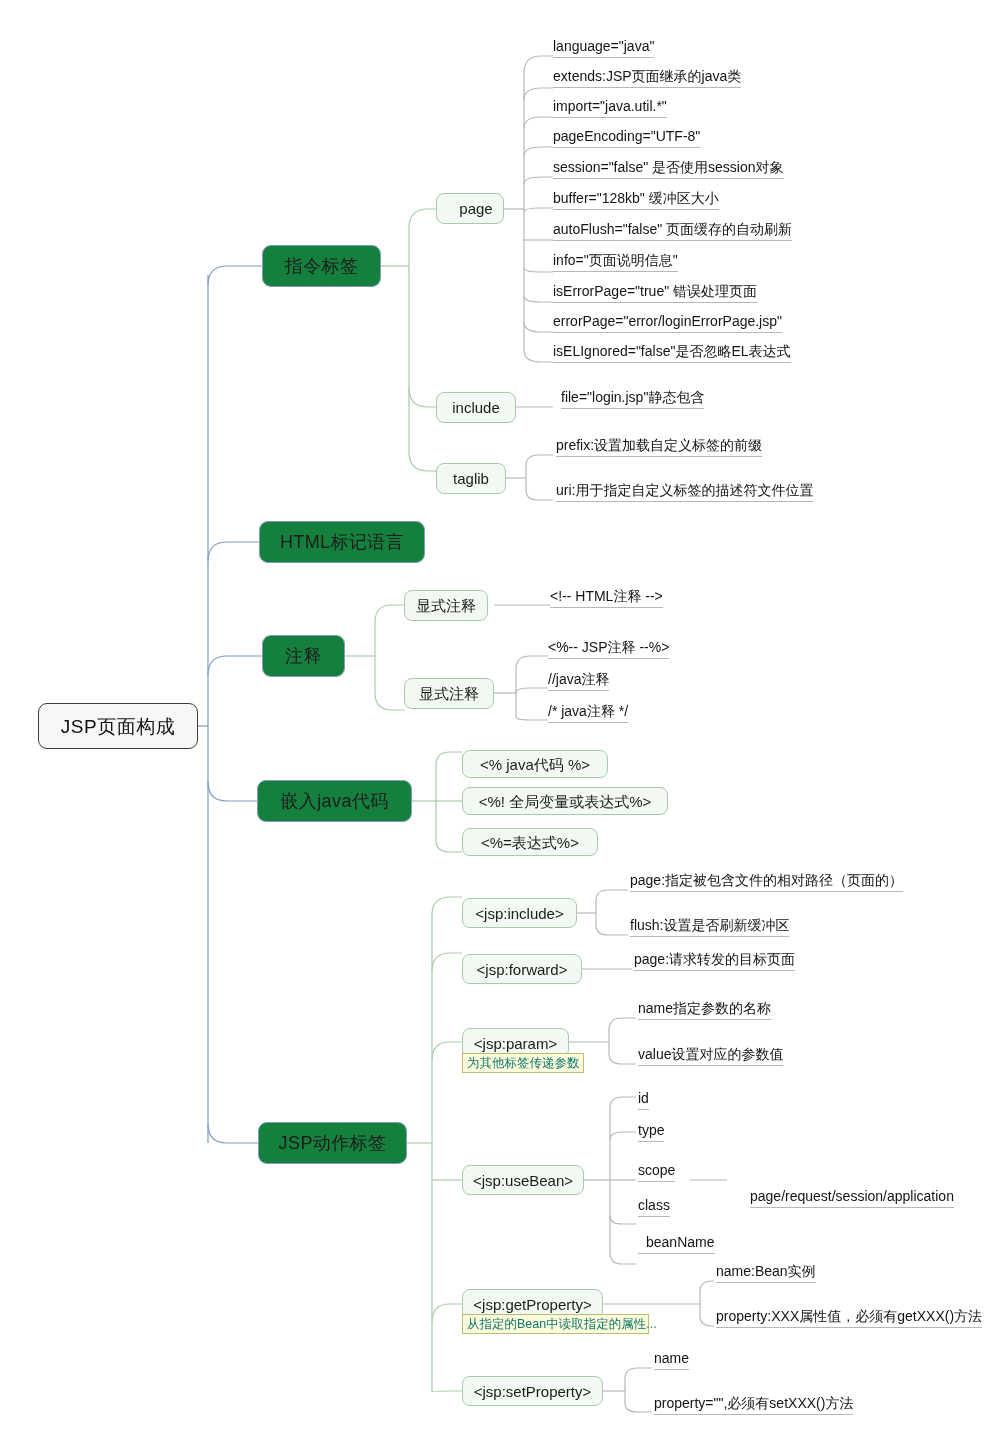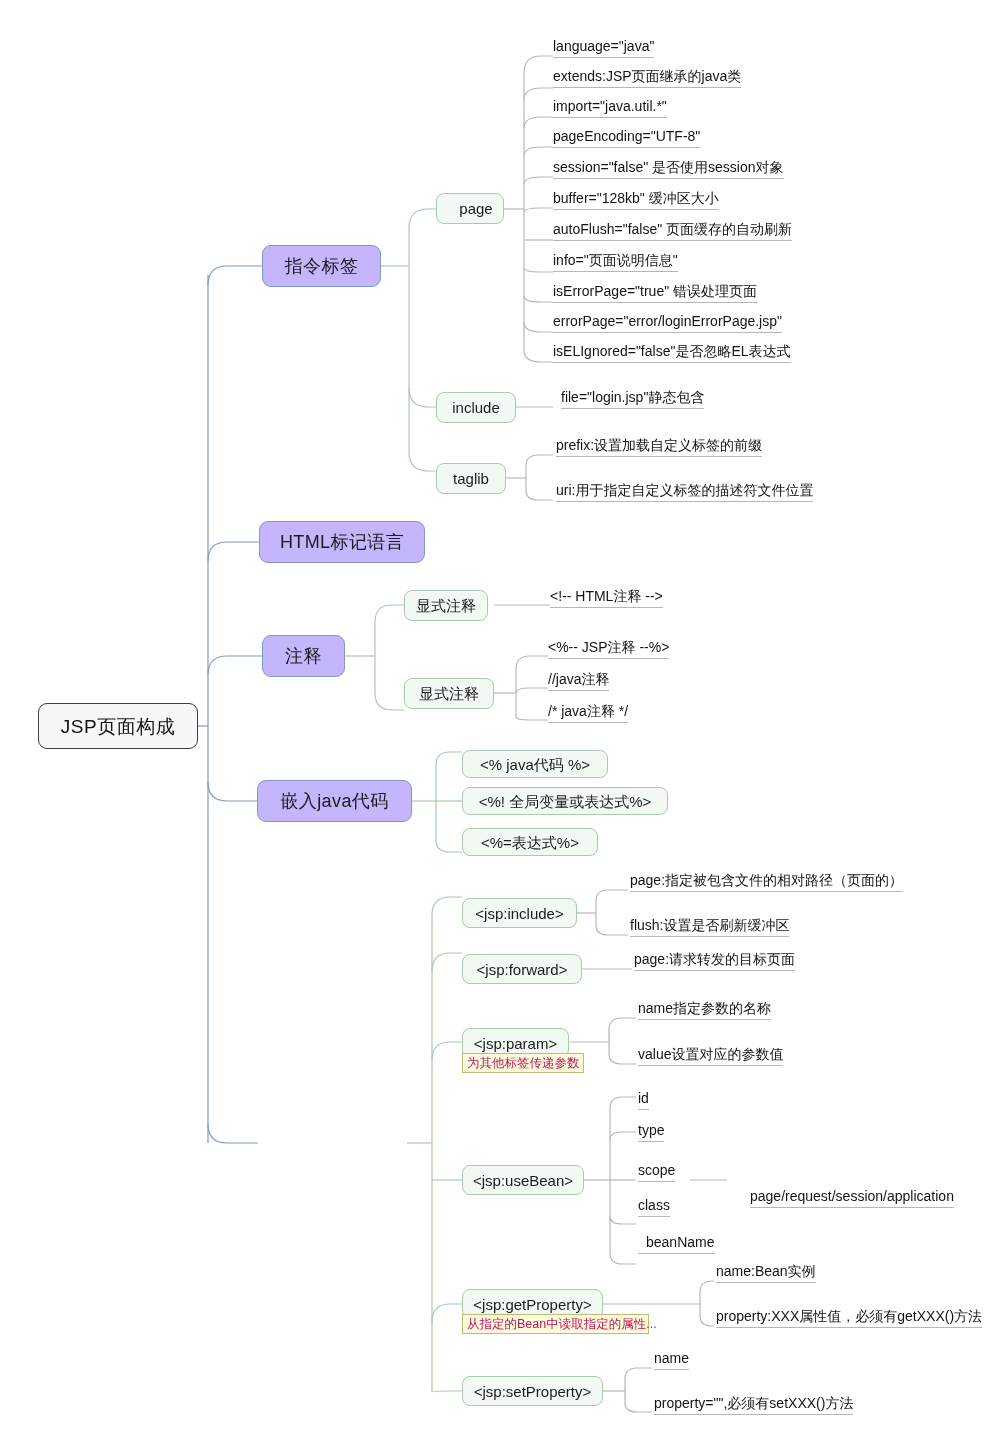--- a/index.html
+++ b/index.html
@@ -36,21 +36,21 @@
     background:#f7f7f7;
     border:1.3px solid #3d3d3d;
     border-radius:9px;
     font-size:19px;
     color:#111;
     letter-spacing:.5px;
     padding:0 14px;
   }
   
   .lvl1{
-    background:#c4b5fd;
+    background:#15803d;
     border:1.2px solid #7f9cc0;
     border-radius:9px;
     font-size:18px;
     color:#1c1c1c;
     letter-spacing:.4px;
     padding:0 12px;
   }
   
   .lvl2{
     background:#f2f8f2;
@@ -73,21 +73,21 @@
     display:flex;
     align-items:flex-end;
   }
   
   .note{
     position:absolute;
     box-sizing:border-box;
     background:#fbfbdc;
     border:1px solid #bdbd72;
     font-size:12.5px;
-    color:#be185d;
+    color:#0f766e;
     padding:2px 4px 2px 4px;
     white-space:nowrap;
     line-height:1.15;
   }
 </style>
 </head>
 <body>
 
 <div id="canvas">
 
@@ -291,20 +291,23 @@
   <div class="node lvl2" style="left:462px;top:750px;width:146px;height:28px;">
     <span>&lt;%  java代码 %&gt;</span>
   </div>
   <div class="node lvl2" style="left:462px;top:787px;width:206px;height:28px;">
     <span>&lt;%! 全局变量或表达式%&gt;</span>
   </div>
   <div class="node lvl2" style="left:462px;top:828px;width:136px;height:28px;">
     <span>&lt;%=表达式%&gt;</span>
   </div>
 
+  <div class="node lvl1" style="left:258px;top:1122px;width:149px;height:42px;">
+    <span>JSP动作标签</span>
+  </div>
 
   <div class="node lvl2" style="left:462px;top:898px;width:115px;height:30px;">
     <span>&lt;jsp:include&gt;</span>
   </div>
   <div class="leaf" style="left:630px;top:872px;">page:指定被包含文件的相对路径（页面的）</div>
   <div class="leaf" style="left:630px;top:917px;">flush:设置是否刷新缓冲区</div>
 
   <div class="node lvl2" style="left:462px;top:954px;width:120px;height:30px;">
     <span>&lt;jsp:forward&gt;</span>
   </div>

